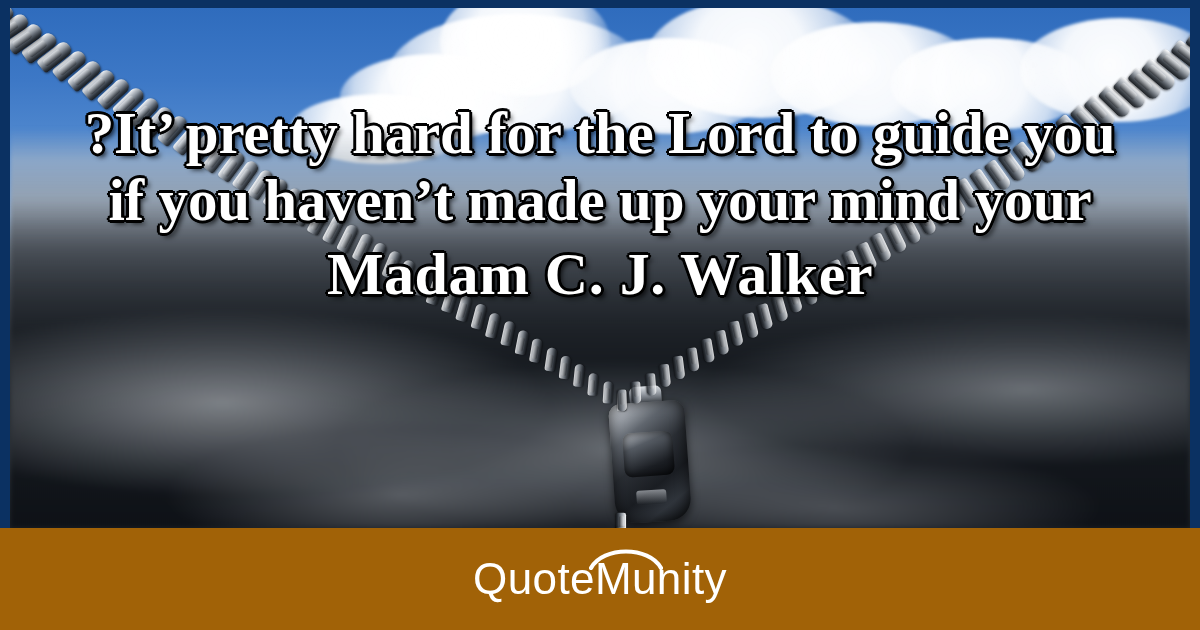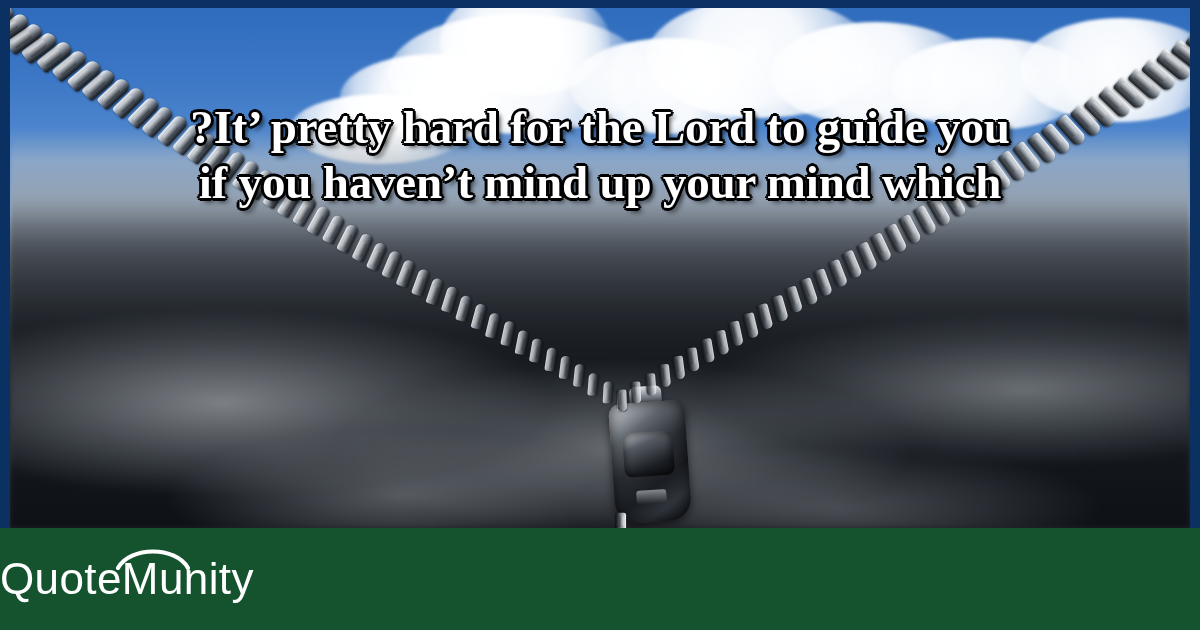--- a/index.html
+++ b/index.html
@@ -189,40 +189,41 @@
     color: #ffffff;
     white-space: nowrap;
     line-height: 1.0;
     text-shadow:
       -2px -2px 0 #000, 2px -2px 0 #000,
       -2px  2px 0 #000, 2px  2px 0 #000,
       -3px  0   0 #000, 3px  0   0 #000,
        0   -3px 0 #000, 0    3px 0 #000,
        4px  4px 5px rgba(0,0,0,0.75);
   }
-  .quote-line { font-size: 47px; letter-spacing: -0.2px; }
+  .quote-line { font-size: 59px; letter-spacing: -0.2px; }
   .l1 { margin-bottom: 8px; }
   .l2 { margin-bottom: 8px; }
   .l3 { margin-bottom: 6px; }
   .author-line {
     font-size: 60px;
     margin-top: 14px;
     letter-spacing: 0.5px;
   }
 
   
   .footer {
     position: absolute;
     left: 0;
     bottom: 0;
     width: 1200px;
     height: 102px;
-    background: #14532d;
+    background: #a16207;
     display: flex;
     align-items: center;
+    justify-content: center;
   }
   .logo {
     position: relative;
     display: inline-block;
     line-height: 1;
   }
   .logo-text {
     font-family: "Liberation Sans", sans-serif;
     font-size: 44px;
     font-weight: 400;
@@ -351,21 +352,22 @@
         <div class="zip-tooth" style="left: 1164.03px; top: 42.1856px; transform: rotate(37.7333deg) scale(1.197); opacity: 0.98;"></div>
         <div class="zip-tooth" style="left: 1178.83px; top: 32.8704px; transform: rotate(36.4444deg) scale(1.209); opacity: 0.98;"></div>
         <div class="zip-tooth" style="left: 596px; top: 510px; transform: rotate(90deg) scale(0.78);"></div>
         <div class="zip-tooth" style="left: 596px; top: 524px; transform: rotate(90deg) scale(0.78);"></div>
       </div>
 
   </div>
 
   <div class="quote-block">
     <div class="quote-line l1">?It’ pretty hard for the Lord to guide you</div>
-    <div class="quote-line l2">if you haven’t mind up your mind which</div>
+    <div class="quote-line l2">if you haven’t made up your mind your</div>
+    <div class="author-line">Madam C. J. Walker</div>
   </div>
 
   <div class="footer">
     <div class="logo">
       <span class="logo-text">QuoteMunity</span>
       <svg class="logo-arc" viewBox="0 0 74 26">
         <path d="M2 24 C 14 2, 60 2, 72 24" fill="none" stroke="#ffffff" stroke-width="4.2" stroke-linecap="round"></path>
       </svg>
     </div>
   </div>

